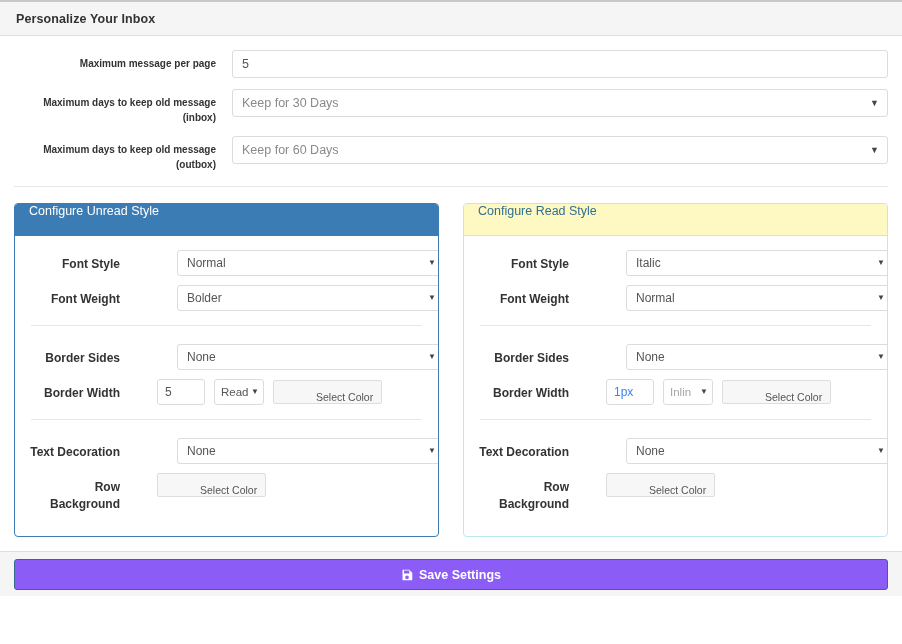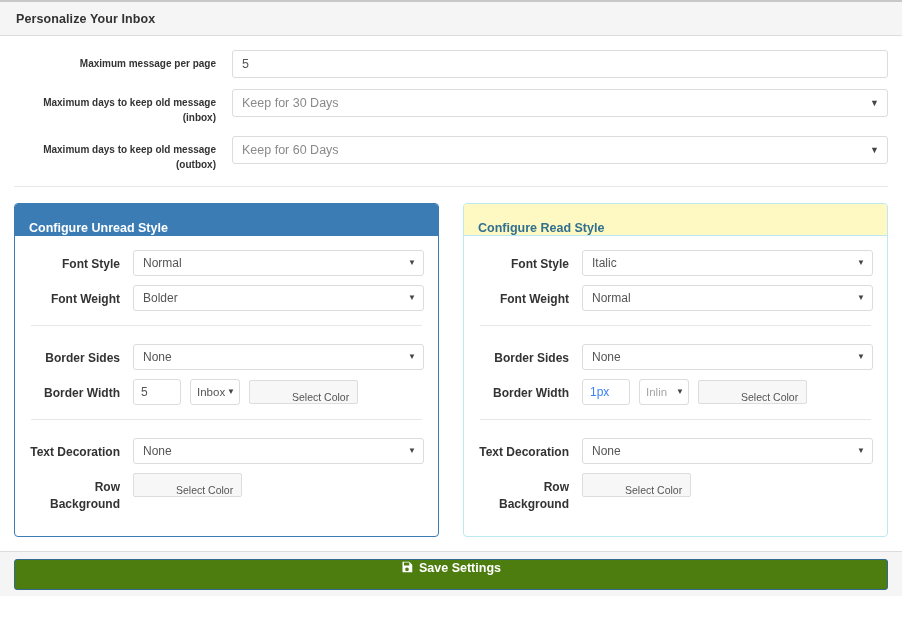--- a/index.html
+++ b/index.html
@@ -109,40 +109,40 @@
     overflow: hidden;
   }
   .panel.info { border-color: #bce8f1; }
 
   .panel-head {
     height: 32px;
     background: #3b7cb5;
     color: #ffffff;
     font-size: 12.5px;
     display: flex;
-    align-items: flex-end;
+    align-items: flex-start;
     padding-left: 14px;
     border-bottom: 1px solid #3b7cb5;
-    font-weight: bold;
   }
   .panel.info .panel-head {
     background: #fef9c3;
     color: #31708f;
     border-bottom-color: #bce8f1;
   }
 
   .panel-body {
     padding: 14px 14px 22px 14px;
   }
 
   
   .prow {
     display: flex;
     align-items: flex-start;
     margin-bottom: 9px;
+    gap: 24px;
   }
   .plbl {
     width: 104px;
     flex: 0 0 104px;
     text-align: right;
     padding-right: 13px;
     padding-top: 6px;
     font-size: 12px;
     font-weight: bold;
     color: #333333;
@@ -157,20 +157,21 @@
     height: 26px;
     border: 1px solid #dcdcdc;
     border-radius: 3px;
     background: #ffffff;
     font-size: 12px;
     color: #555555;
     padding: 0 24px 0 9px;
     line-height: 24px;
     white-space: nowrap;
     overflow: hidden;
+    margin-left: 20px;
   }
   .psel .caret {
     position: absolute; right: 7px; top: 0;
     line-height: 24px; font-size: 8px; color: #444;
   }
 
   
   .triple {
     display: flex;
     align-items: center;
@@ -245,24 +246,25 @@
   .outer-foot {
     position: absolute;
     left: 0; right: 0; bottom: 0;
     height: 45px;
     background: #f5f5f5;
     border-top: 1px solid #dddddd;
     padding: 7px 14px;
   }
   .save-btn {
     display: flex;
+    align-items: center;
     justify-content: center;
     width: 100%;
     height: 31px;
-    background: #4d7c0f;
+    background: #8b5cf6;
     border: 1px solid #31698f;
     border-radius: 3px;
     color: #ffffff;
     font-size: 12.5px;
     font-weight: bold;
     cursor: pointer;
     font-family: "Liberation Sans", sans-serif;
   }
   .save-btn .disk { margin-right: 6px; display: inline-flex; }
 
@@ -365,21 +367,21 @@
                 </div>
               </div>
             </div>
 
             <div class="prow">
               <div class="plbl">Border Width</div>
               <div class="pctrl">
                 <div class="triple">
                   <input class="num" type="text" value="5" style="">
                   <div class="minisel">
-                    <span>Inbox</span>
+                    <span>Read</span>
                     <span class="caret">▼</span>
                   </div>
                   <div class="colorbtn">
                     <span class="swatch" style="background:#dd9933"></span>
                     <span class="txt">Select Color</span>
                   </div>
                 </div>
               </div>
             </div>
 

